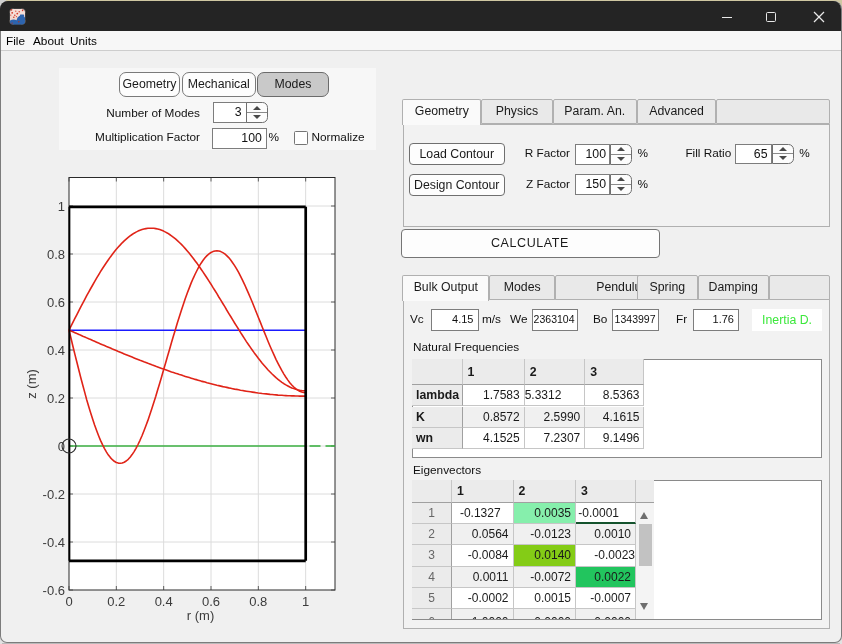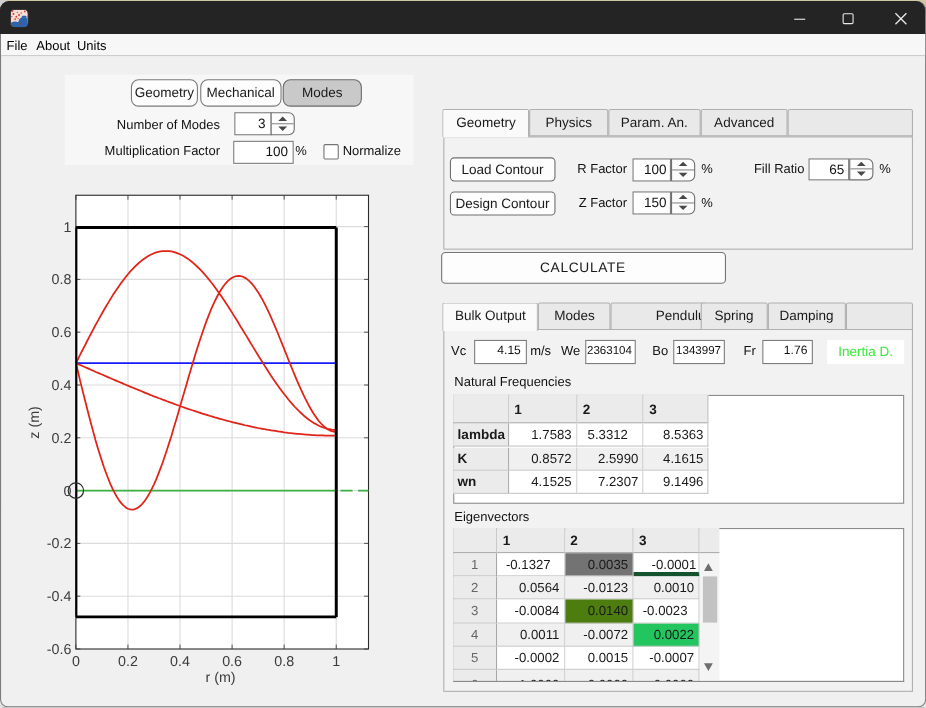--- a/index.html
+++ b/index.html
@@ -203,50 +203,50 @@
 <div class="abs" style="left:752px;top:308.5px;width:70px;height:22.5px;background:#fff;color:#3ce83c;font-size:12.3px;text-align:center;line-height:22.5px;">Inertia D.</div>
 
 <div class="lbl" style="left:413px;top:341px;line-height:13px;">Natural Frequencies</div>
 <div class="abs" style="left:412px;top:359px;width:409.5px;height:98.5px;background:#fff;border:1px solid #8a8a8a;"></div>
 <div class="abs" style="left:412px;top:359px;width:50.60000000000002px;height:26.3px;background:#ebebeb;border-right:1px solid #c6c6c6;border-bottom:1px solid #a0a0a0;font-size:12.3px;font-weight:bold;color:#1a1a1a;line-height:26px;padding-left:5px;"></div>
 <div class="abs" style="left:462.6px;top:359px;width:62.10000000000002px;height:26.3px;background:#ebebeb;border-right:1px solid #c6c6c6;border-bottom:1px solid #a0a0a0;font-size:12.3px;font-weight:bold;color:#1a1a1a;line-height:26px;padding-left:5px;">1</div>
 <div class="abs" style="left:524.7px;top:359px;width:60.59999999999991px;height:26.3px;background:#ebebeb;border-right:1px solid #c6c6c6;border-bottom:1px solid #a0a0a0;font-size:12.3px;font-weight:bold;color:#1a1a1a;line-height:26px;padding-left:5px;">2</div>
 <div class="abs" style="left:585.3px;top:359px;width:59.200000000000045px;height:26.3px;background:#ebebeb;border-right:1px solid #c6c6c6;border-bottom:1px solid #a0a0a0;font-size:12.3px;font-weight:bold;color:#1a1a1a;line-height:26px;padding-left:5px;">3</div>
 <div class="abs" style="left:412px;top:385.3px;width:50.6px;height:21.19999999999999px;background:#ebebeb;border-right:1px solid #a0a0a0;border-bottom:1px solid #c6c6c6;font-size:12.3px;font-weight:bold;color:#1a1a1a;line-height:20.19999999999999px;padding-left:4px;">lambda</div>
 <div class="abs" style="left:462.6px;top:385.3px;width:62.10000000000002px;height:21.19999999999999px;background:#fff;border-right:1px solid #c6c6c6;border-bottom:1px solid #c6c6c6;font-size:12px;color:#1a1a1a;line-height:20.19999999999999px;text-align:right;padding-right:4px;">1.7583</div>
-<div class="abs" style="left:524.7px;top:385.3px;width:60.59999999999991px;height:21.19999999999999px;background:#fff;border-right:1px solid #c6c6c6;border-bottom:1px solid #c6c6c6;font-size:12px;color:#1a1a1a;line-height:20.19999999999999px;text-align:center;padding-right:4px;">5.3312</div>
+<div class="abs" style="left:524.7px;top:385.3px;width:60.59999999999991px;height:21.19999999999999px;background:#fff;border-right:1px solid #c6c6c6;border-bottom:1px solid #c6c6c6;font-size:12px;color:#1a1a1a;line-height:20.19999999999999px;text-align:left;padding-right:4px;">5.3312</div>
 <div class="abs" style="left:585.3px;top:385.3px;width:59.200000000000045px;height:21.19999999999999px;background:#fff;border-right:1px solid #c6c6c6;border-bottom:1px solid #c6c6c6;font-size:12px;color:#1a1a1a;line-height:20.19999999999999px;text-align:right;padding-right:4px;">8.5363</div>
 <div class="abs" style="left:412px;top:406.5px;width:50.6px;height:21.19999999999999px;background:#ebebeb;border-right:1px solid #a0a0a0;border-bottom:1px solid #c6c6c6;font-size:12.3px;font-weight:bold;color:#1a1a1a;line-height:20.19999999999999px;padding-left:4px;">K</div>
 <div class="abs" style="left:462.6px;top:406.5px;width:62.10000000000002px;height:21.19999999999999px;background:#f0f0f0;border-right:1px solid #c6c6c6;border-bottom:1px solid #c6c6c6;font-size:12px;color:#1a1a1a;line-height:20.19999999999999px;text-align:right;padding-right:4px;">0.8572</div>
 <div class="abs" style="left:524.7px;top:406.5px;width:60.59999999999991px;height:21.19999999999999px;background:#f0f0f0;border-right:1px solid #c6c6c6;border-bottom:1px solid #c6c6c6;font-size:12px;color:#1a1a1a;line-height:20.19999999999999px;text-align:right;padding-right:4px;">2.5990</div>
 <div class="abs" style="left:585.3px;top:406.5px;width:59.200000000000045px;height:21.19999999999999px;background:#f0f0f0;border-right:1px solid #c6c6c6;border-bottom:1px solid #c6c6c6;font-size:12px;color:#1a1a1a;line-height:20.19999999999999px;text-align:right;padding-right:4px;">4.1615</div>
 <div class="abs" style="left:412px;top:427.7px;width:50.6px;height:21.19999999999999px;background:#ebebeb;border-right:1px solid #a0a0a0;border-bottom:1px solid #c6c6c6;font-size:12.3px;font-weight:bold;color:#1a1a1a;line-height:20.19999999999999px;padding-left:4px;">wn</div>
 <div class="abs" style="left:462.6px;top:427.7px;width:62.10000000000002px;height:21.19999999999999px;background:#fff;border-right:1px solid #c6c6c6;border-bottom:1px solid #c6c6c6;font-size:12px;color:#1a1a1a;line-height:20.19999999999999px;text-align:right;padding-right:4px;">4.1525</div>
 <div class="abs" style="left:524.7px;top:427.7px;width:60.59999999999991px;height:21.19999999999999px;background:#fff;border-right:1px solid #c6c6c6;border-bottom:1px solid #c6c6c6;font-size:12px;color:#1a1a1a;line-height:20.19999999999999px;text-align:right;padding-right:4px;">7.2307</div>
 <div class="abs" style="left:585.3px;top:427.7px;width:59.200000000000045px;height:21.19999999999999px;background:#fff;border-right:1px solid #c6c6c6;border-bottom:1px solid #c6c6c6;font-size:12px;color:#1a1a1a;line-height:20.19999999999999px;text-align:right;padding-right:4px;">9.1496</div>
 
 <div class="lbl" style="left:413px;top:464px;line-height:13px;">Eigenvectors</div>
 <div class="abs" style="left:412px;top:479.5px;width:409.5px;height:140.5px;background:#fff;border:1px solid #8a8a8a;overflow:hidden;"></div>
 <div class="abs" style="left:412px;top:479.5px;width:40px;height:23.5px;background:#ebebeb;border-right:1px solid #c6c6c6;border-bottom:1px solid #a0a0a0;font-size:12.3px;font-weight:bold;color:#1a1a1a;line-height:23px;padding-left:5px;"></div>
 <div class="abs" style="left:452px;top:479.5px;width:61.5px;height:23.5px;background:#ebebeb;border-right:1px solid #c6c6c6;border-bottom:1px solid #a0a0a0;font-size:12.3px;font-weight:bold;color:#1a1a1a;line-height:23px;padding-left:5px;">1</div>
 <div class="abs" style="left:513.5px;top:479.5px;width:62.5px;height:23.5px;background:#ebebeb;border-right:1px solid #c6c6c6;border-bottom:1px solid #a0a0a0;font-size:12.3px;font-weight:bold;color:#1a1a1a;line-height:23px;padding-left:5px;">2</div>
 <div class="abs" style="left:576px;top:479.5px;width:60px;height:23.5px;background:#ebebeb;border-right:1px solid #c6c6c6;border-bottom:1px solid #a0a0a0;font-size:12.3px;font-weight:bold;color:#1a1a1a;line-height:23px;padding-left:5px;">3</div>
 <div class="abs" style="left:636px;top:479.5px;width:17.5px;height:23.5px;background:#ebebeb;border-bottom:1px solid #a0a0a0;"></div>
 <div class="abs" style="left:412px;top:503.0px;width:40px;height:21.2px;background:#ebebeb;border-right:1px solid #a0a0a0;border-bottom:1px solid #c6c6c6;font-size:12px;color:#666;line-height:21.2px;text-align:center;">1</div>
 <div class="abs" style="left:452px;top:503.0px;width:61.5px;height:21.2px;background:#fff;border-right:1px solid #c6c6c6;border-bottom:1px solid #c6c6c6;font-size:12px;color:#1a1a1a;line-height:21.2px;text-align:center;padding-right:4px;">-0.1327</div>
-<div class="abs" style="left:513.5px;top:503.0px;width:62.5px;height:21.2px;background:#737373;border-right:1px solid #c6c6c6;border-bottom:1px solid #c6c6c6;font-size:12px;color:#1a1a1a;line-height:21.2px;text-align:right;padding-right:4px;">0.0035</div>
-<div class="abs" style="left:576px;top:503.0px;width:60px;height:21.2px;background:#fff;border-right:1px solid #c6c6c6;border-bottom:4px solid #14532d;font-size:12px;color:#1a1a1a;line-height:21.2px;text-align:right;padding-right:2px;">-0.0001</div>
+<div class="abs" style="left:513.5px;top:503.0px;width:62.5px;height:21.2px;background:#86efac;border-right:1px solid #c6c6c6;border-bottom:1px solid #c6c6c6;font-size:12px;color:#1a1a1a;line-height:21.2px;text-align:right;padding-right:4px;">0.0035</div>
+<div class="abs" style="left:576px;top:503.0px;width:60px;height:21.2px;background:#fff;border-right:1px solid #c6c6c6;border-bottom:2px solid #14532d;font-size:12px;color:#1a1a1a;line-height:21.2px;text-align:right;padding-right:16px;">-0.0001</div>
 <div class="abs" style="left:412px;top:524.2px;width:40px;height:21.2px;background:#ebebeb;border-right:1px solid #a0a0a0;border-bottom:1px solid #c6c6c6;font-size:12px;color:#666;line-height:21.2px;text-align:center;">2</div>
 <div class="abs" style="left:452px;top:524.2px;width:61.5px;height:21.2px;background:#f0f0f0;border-right:1px solid #c6c6c6;border-bottom:1px solid #c6c6c6;font-size:12px;color:#1a1a1a;line-height:21.2px;text-align:right;padding-right:4px;">0.0564</div>
 <div class="abs" style="left:513.5px;top:524.2px;width:62.5px;height:21.2px;background:#f0f0f0;border-right:1px solid #c6c6c6;border-bottom:1px solid #c6c6c6;font-size:12px;color:#1a1a1a;line-height:21.2px;text-align:right;padding-right:4px;">-0.0123</div>
 <div class="abs" style="left:576px;top:524.2px;width:60px;height:21.2px;background:#f0f0f0;border-right:1px solid #c6c6c6;border-bottom:1px solid #c6c6c6;font-size:12px;color:#1a1a1a;line-height:21.2px;text-align:right;padding-right:4px;">0.0010</div>
 <div class="abs" style="left:412px;top:545.4px;width:40px;height:21.2px;background:#ebebeb;border-right:1px solid #a0a0a0;border-bottom:1px solid #c6c6c6;font-size:12px;color:#666;line-height:21.2px;text-align:center;">3</div>
 <div class="abs" style="left:452px;top:545.4px;width:61.5px;height:21.2px;background:#fff;border-right:1px solid #c6c6c6;border-bottom:1px solid #c6c6c6;font-size:12px;color:#1a1a1a;line-height:21.2px;text-align:right;padding-right:4px;">-0.0084</div>
-<div class="abs" style="left:513.5px;top:545.4px;width:62.5px;height:21.2px;background:#4d7c0f;border-right:1px solid #c6c6c6;border-bottom:1px solid #c6c6c6;font-size:12px;color:#1a1a1a;line-height:21.2px;text-align:right;padding-right:4px;">0.0140</div>
-<div class="abs" style="left:576px;top:545.4px;width:60px;height:21.2px;background:#fff;border-right:1px solid #c6c6c6;border-bottom:1px solid #c6c6c6;font-size:12px;color:#1a1a1a;line-height:21.2px;text-align:right;padding-right:10px;">-0.0023</div>
+<div class="abs" style="left:513.5px;top:545.4px;width:62.5px;height:21.2px;background:#84cc16;border-right:1px solid #c6c6c6;border-bottom:1px solid #c6c6c6;font-size:12px;color:#1a1a1a;line-height:21.2px;text-align:right;padding-right:4px;">0.0140</div>
+<div class="abs" style="left:576px;top:545.4px;width:60px;height:21.2px;background:#fff;border-right:1px solid #c6c6c6;border-bottom:1px solid #c6c6c6;font-size:12px;color:#1a1a1a;line-height:21.2px;text-align:right;padding-right:0;">-0.0023</div>
 <div class="abs" style="left:412px;top:566.6px;width:40px;height:21.2px;background:#ebebeb;border-right:1px solid #a0a0a0;border-bottom:1px solid #c6c6c6;font-size:12px;color:#666;line-height:21.2px;text-align:center;">4</div>
 <div class="abs" style="left:452px;top:566.6px;width:61.5px;height:21.2px;background:#f0f0f0;border-right:1px solid #c6c6c6;border-bottom:1px solid #c6c6c6;font-size:12px;color:#1a1a1a;line-height:21.2px;text-align:right;padding-right:4px;">0.0011</div>
 <div class="abs" style="left:513.5px;top:566.6px;width:62.5px;height:21.2px;background:#f0f0f0;border-right:1px solid #c6c6c6;border-bottom:1px solid #c6c6c6;font-size:12px;color:#1a1a1a;line-height:21.2px;text-align:right;padding-right:4px;">-0.0072</div>
 <div class="abs" style="left:576px;top:566.6px;width:60px;height:21.2px;background:#22c55e;border-right:1px solid #c6c6c6;border-bottom:1px solid #c6c6c6;font-size:12px;color:#1a1a1a;line-height:21.2px;text-align:right;padding-right:4px;">0.0022</div>
 <div class="abs" style="left:412px;top:587.8px;width:40px;height:21.2px;background:#ebebeb;border-right:1px solid #a0a0a0;border-bottom:1px solid #c6c6c6;font-size:12px;color:#666;line-height:21.2px;text-align:center;">5</div>
 <div class="abs" style="left:452px;top:587.8px;width:61.5px;height:21.2px;background:#fff;border-right:1px solid #c6c6c6;border-bottom:1px solid #c6c6c6;font-size:12px;color:#1a1a1a;line-height:21.2px;text-align:right;padding-right:4px;">-0.0002</div>
 <div class="abs" style="left:513.5px;top:587.8px;width:62.5px;height:21.2px;background:#fff;border-right:1px solid #c6c6c6;border-bottom:1px solid #c6c6c6;font-size:12px;color:#1a1a1a;line-height:21.2px;text-align:right;padding-right:4px;">0.0015</div>
 <div class="abs" style="left:576px;top:587.8px;width:60px;height:21.2px;background:#fff;border-right:1px solid #c6c6c6;border-bottom:1px solid #c6c6c6;font-size:12px;color:#1a1a1a;line-height:21.2px;text-align:right;padding-right:4px;">-0.0007</div>
 <div class="abs" style="left:412px;top:609.0px;width:40px;height:10.5px;background:#ebebeb;border-right:1px solid #a0a0a0;border-bottom:1px solid #c6c6c6;font-size:12px;color:#666;line-height:21.2px;text-align:center;overflow:hidden;padding-top:3px;">6</div>
 <div class="abs" style="left:452px;top:609.0px;width:61.5px;height:10.5px;background:#f0f0f0;border-right:1px solid #c6c6c6;border-bottom:1px solid #c6c6c6;font-size:12px;color:#1a1a1a;line-height:21.2px;text-align:right;padding-right:4px;overflow:hidden;padding-top:3px;">1.0000</div>

